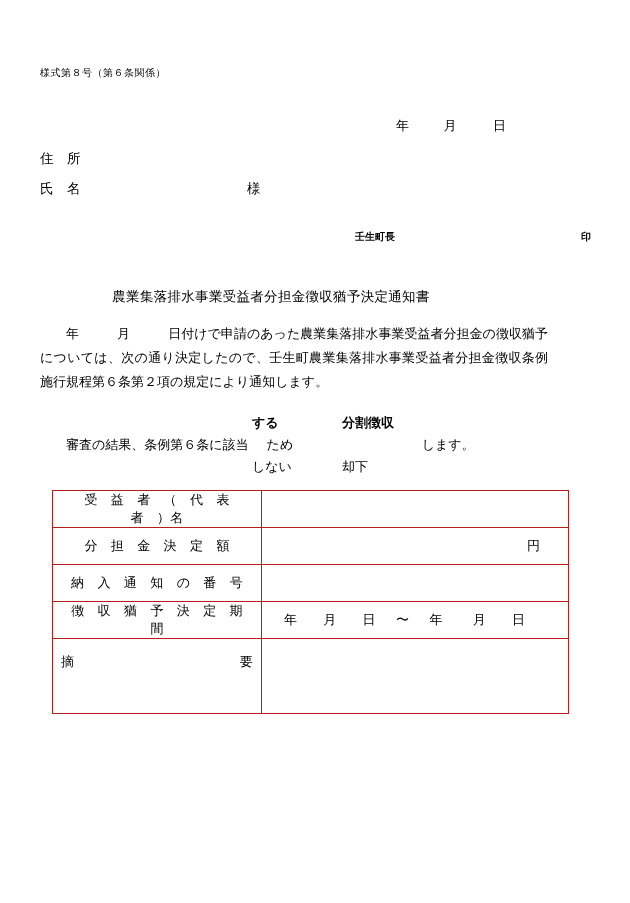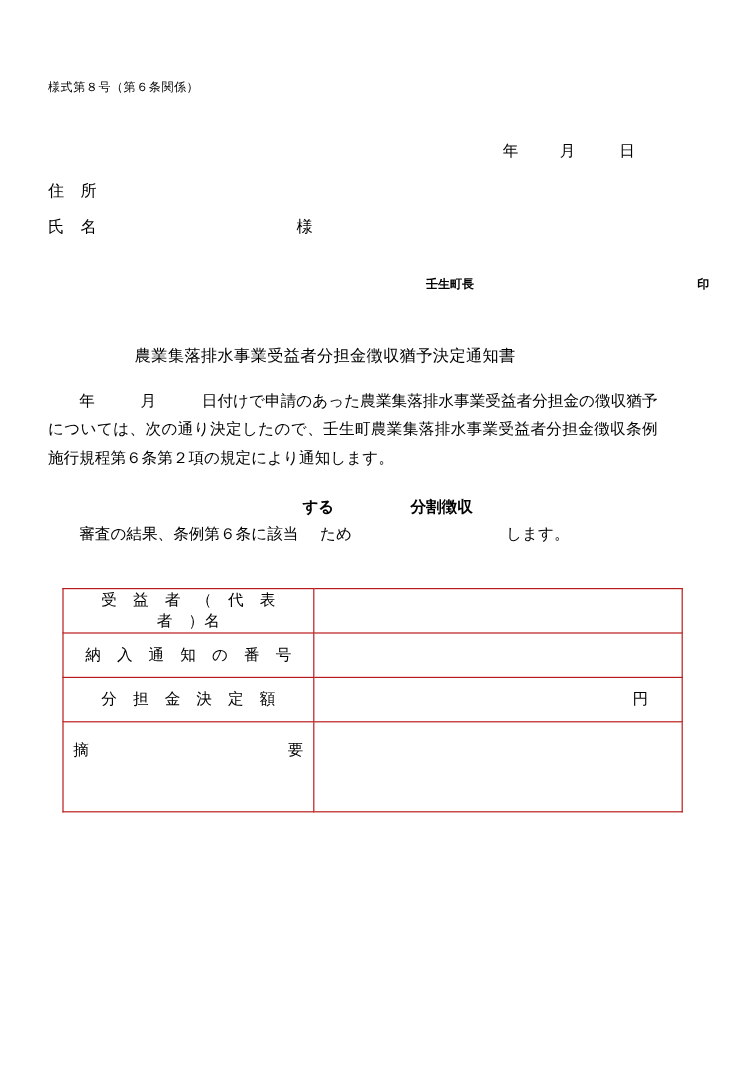--- a/index.html
+++ b/index.html
@@ -28,21 +28,21 @@
   .nowrap { white-space: nowrap; }
 
   .form-no {
     left: 40px;
     top: 66px;
     font-size: 10px;
     letter-spacing: 0.5px;
   }
 
   .date-line {
-    left: 419px;
+    left: 396px;
     top: 117px;
     font-size: 13px;
     letter-spacing: 0.5px;
   }
   .date-line span.gap-s { display: inline-block; width: 34px; }
   .date-line span.gap-m { display: inline-block; width: 36px; }
 
   .addr-row {
     left: 40px;
     top: 150px;
@@ -186,35 +186,46 @@
     <span class="ind"></span><span>年</span><span class="blank-s"></span><span>月</span><span class="blank-m"></span><span>日付けで申請のあった農業集落排水事業受益者分担金の徴収猶予に</span><span>ついては、次の通り決定したので、壬生町農業集落排水事業受益者分担金徴収条例施行</span><span>規程第６条第２項の規定により通知します。</span>
   </div>
 
   <div class="abs result-block">
     <div class="result-row res-upper">
       <span class="colA">する</span><span>分割徴収</span>
     </div>
     <div class="result-row res-mid">
       <span class="ind"></span><span>審査の結果、条例第６条に該当</span><span class="colA">ため</span><span class="colB">します。</span>
     </div>
+    <div class="result-row res-lower">
+      <span class="colA">しない</span><span>却下</span>
+    </div>
   </div>
 
   <table class="tbl">
     <tbody>
       <tr>
         <td class="label">受　益　者　（　代　表　者　）名</td>
         <td class="value"></td>
       </tr>
       <tr>
+        <td class="label">分　担　金　決　定　額</td>
+        <td class="value right">円</td>
+      </tr>
+      <tr>
         <td class="label">納　入　通　知　の　番　号</td>
         <td class="value"></td>
       </tr>
       <tr>
-        <td class="label">分　担　金　決　定　額</td>
-        <td class="value right">円</td>
+        <td class="label">徴　収　猶　予　決　定　期　間</td>
+        <td class="value">
+          <span class="period-inner">
+            <span>年</span><span class="g"></span><span>月</span><span class="g"></span><span>日</span><span class="tilde">〜</span><span>年</span><span class="gg"></span><span>月</span><span class="g"></span><span>日</span>
+          </span>
+        </td>
       </tr>
       <tr class="tall">
         <td class="label">
           <span class="teki">
             <span class="l">摘</span>
               <span class="r">要</span>
           </span>
         </td>
         <td class="value"></td>
       </tr>

